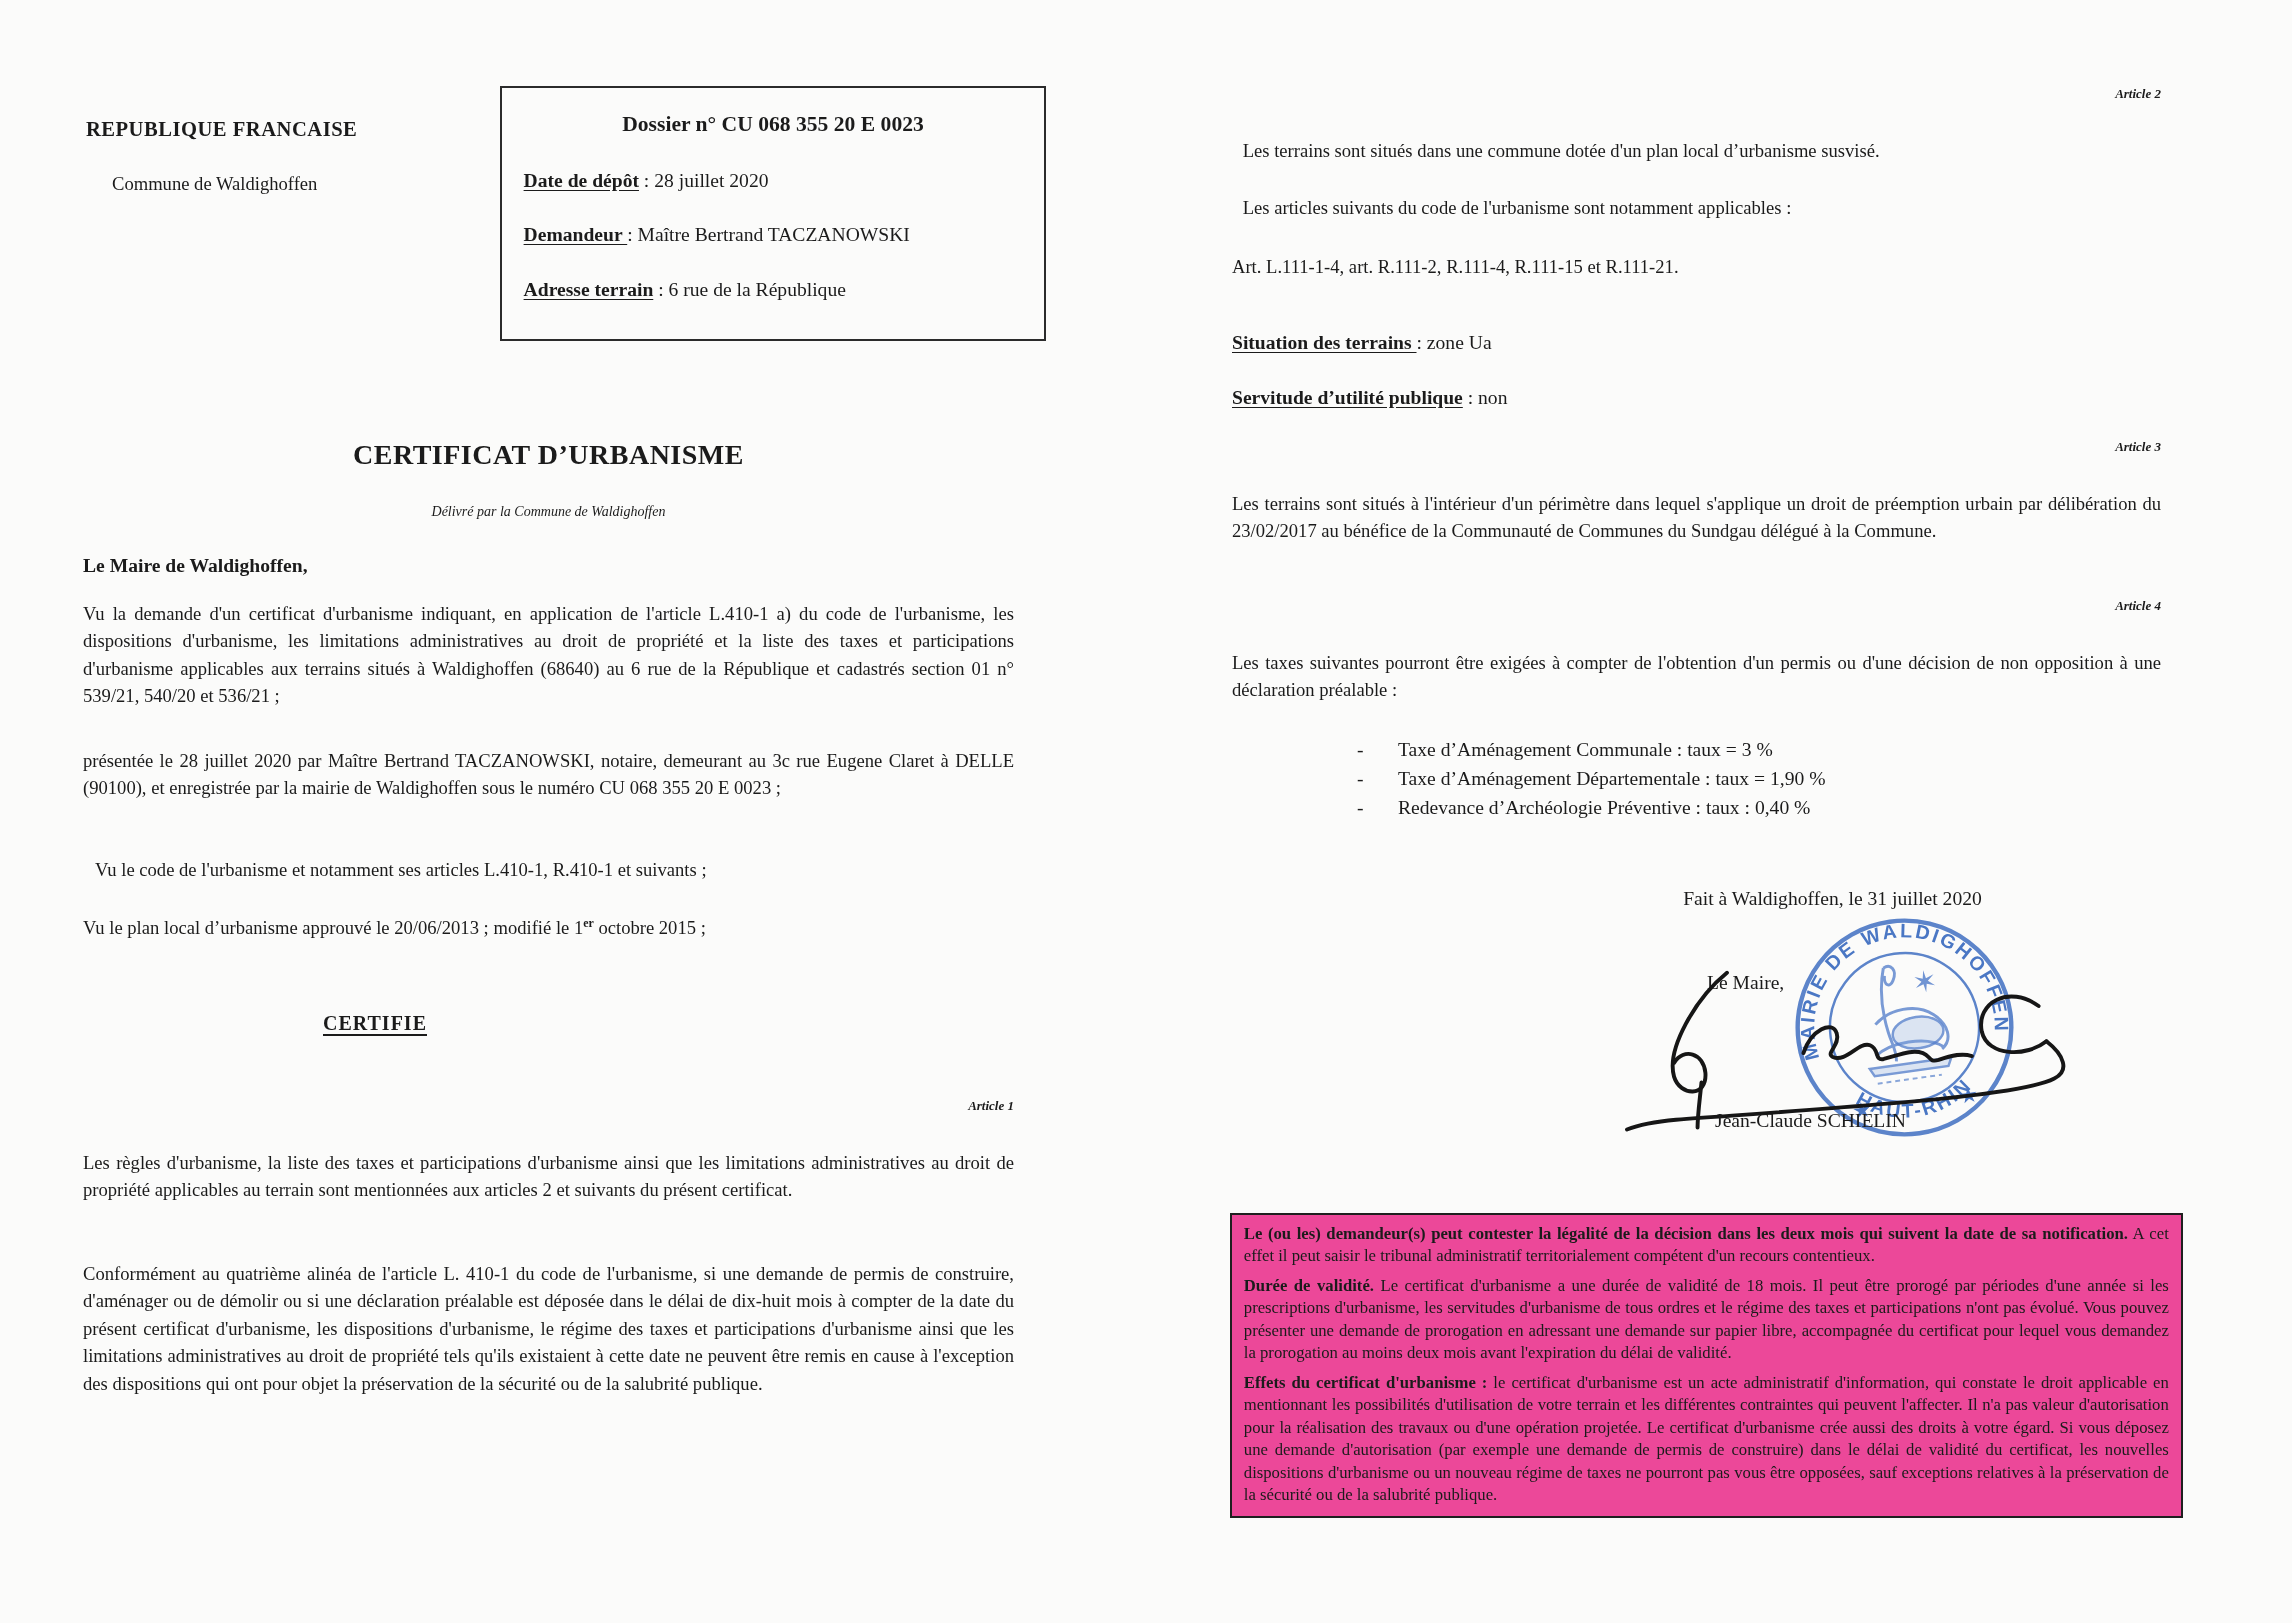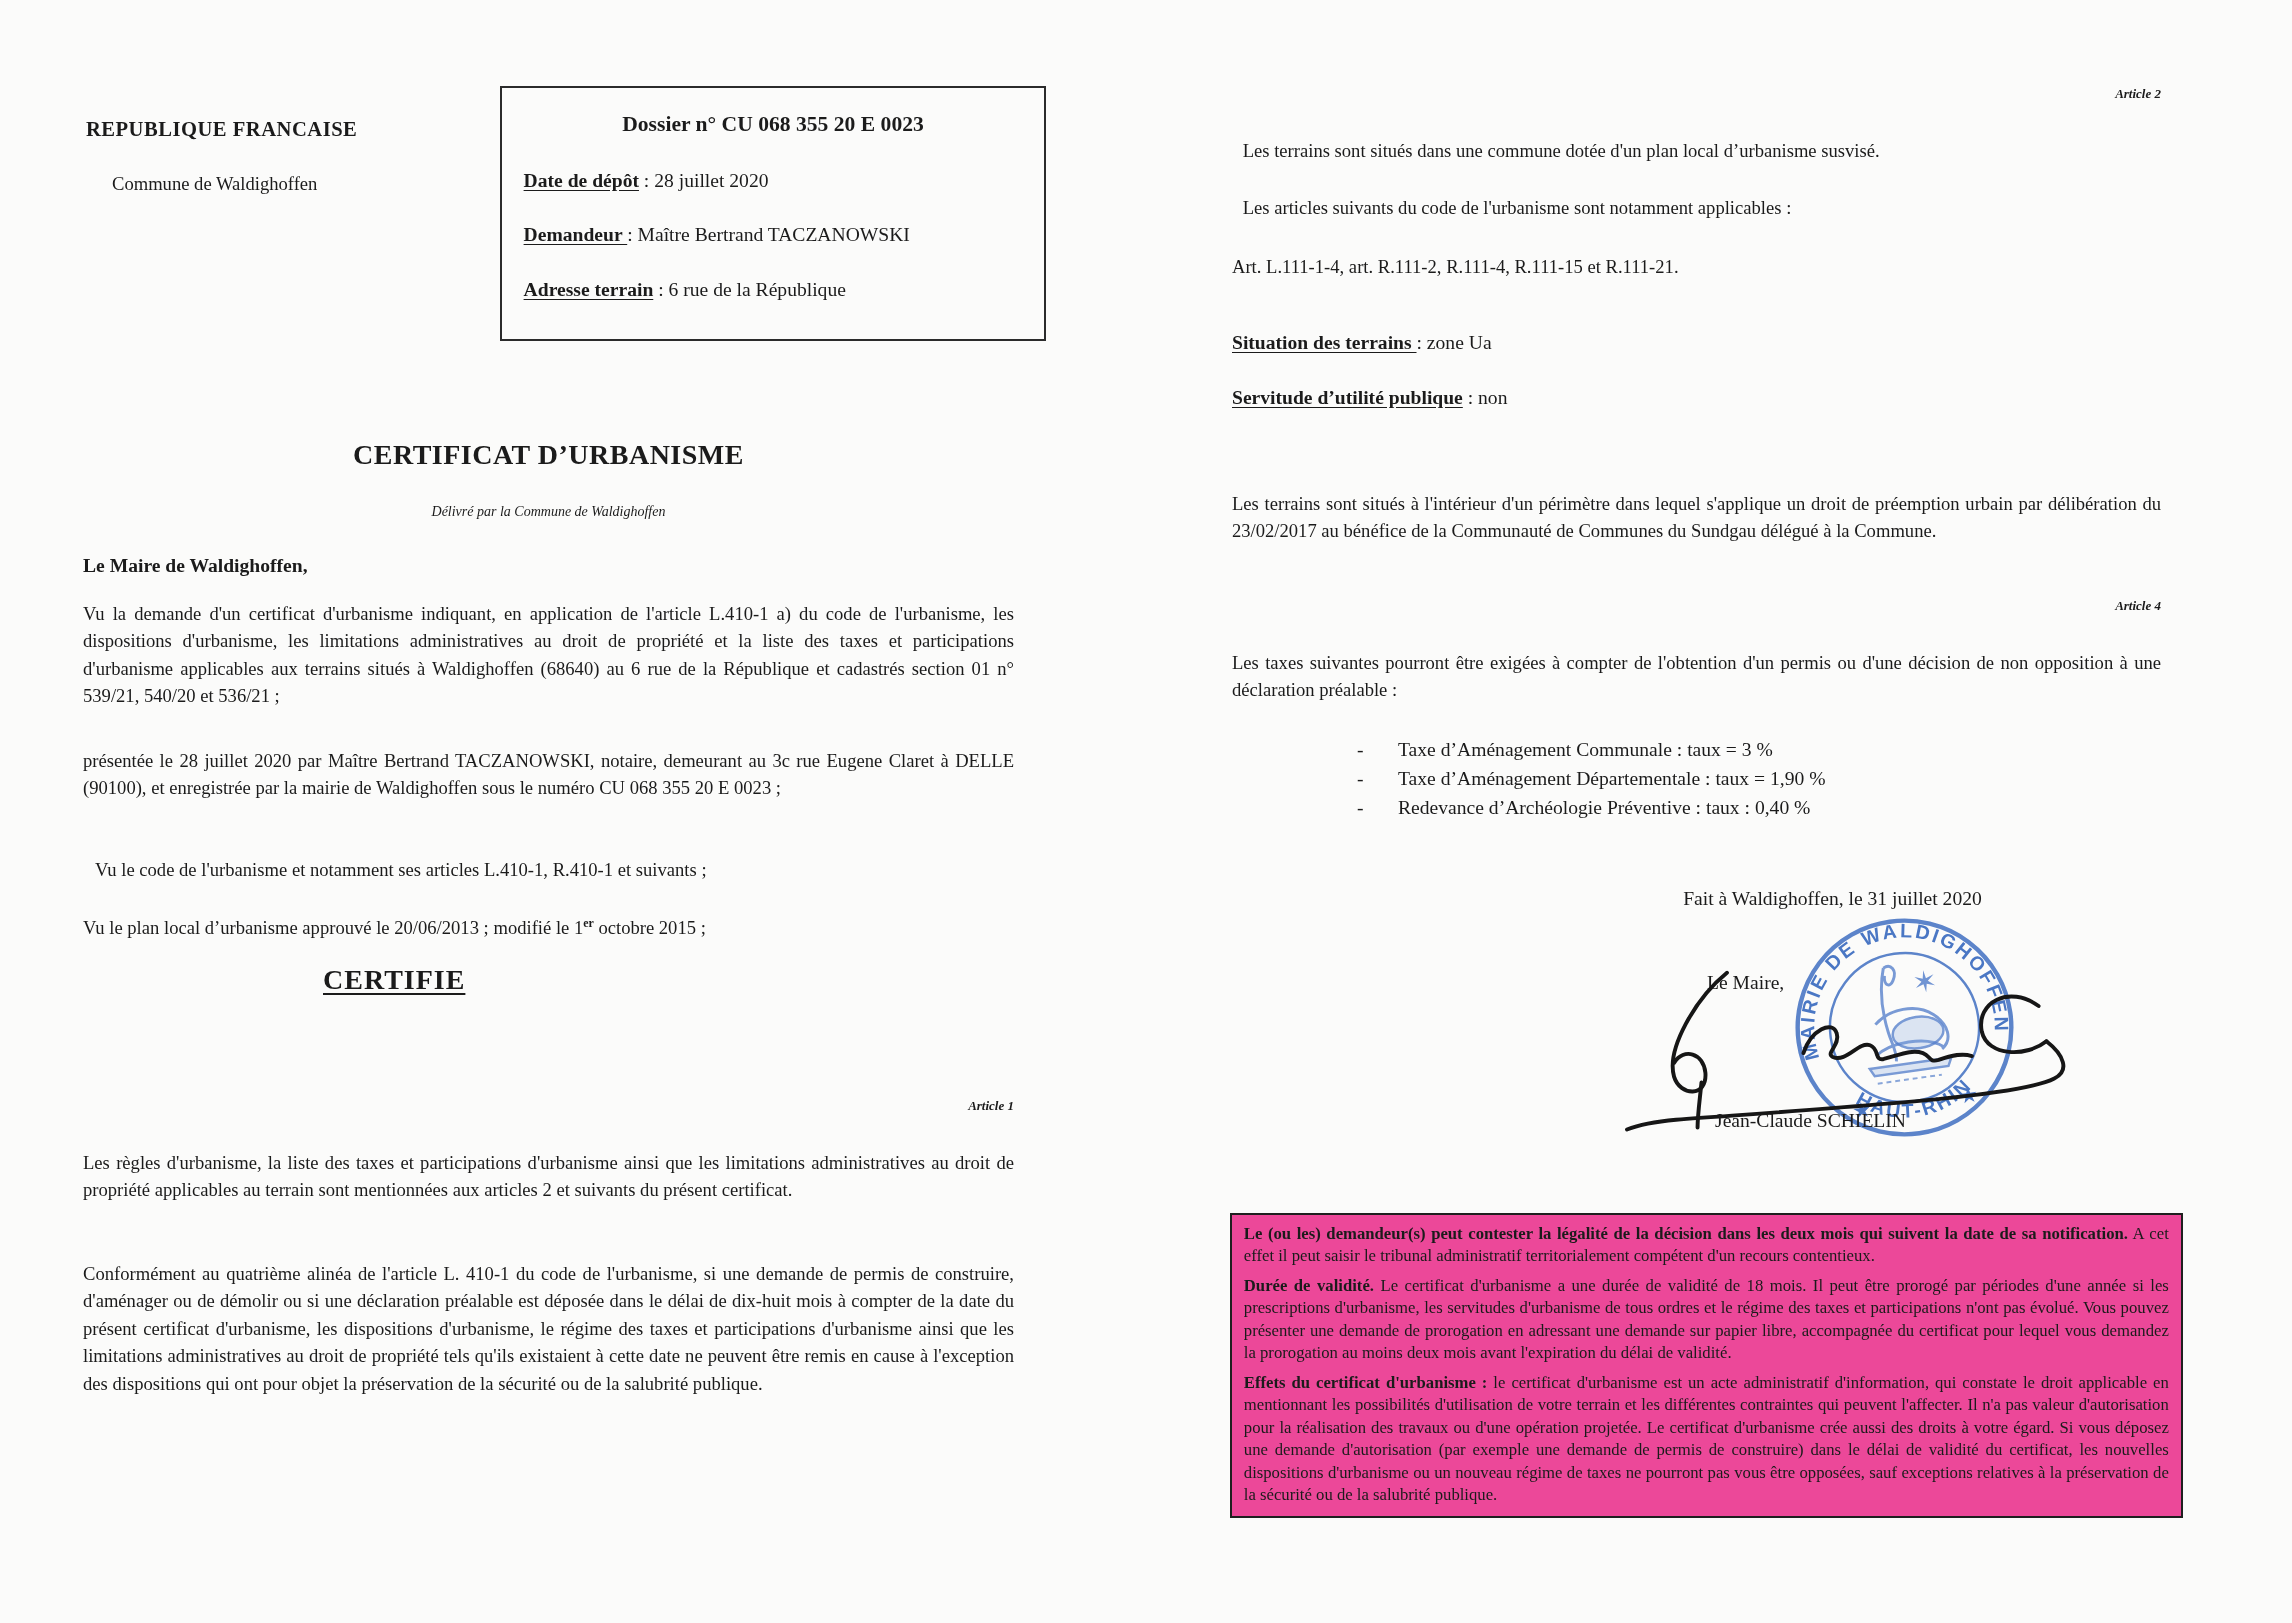--- a/index.html
+++ b/index.html
@@ -27,21 +27,21 @@
   .dossier-title{margin-top:23.5px;text-align:center;font-size:21.6px;font-weight:bold;}
   .dossier-field{position:absolute;left:21.6px;font-size:19.6px;white-space:nowrap;}
   .doc-title{left:0;top:439px;width:931px;text-align:center;font-size:28px;font-weight:bold;letter-spacing:0.5px;}
   .doc-subtitle{left:0;top:504px;width:931px;text-align:center;font-size:14px;font-style:italic;}
   .mayor{left:0;top:555px;font-size:19.6px;font-weight:bold;}
   .p1{top:600px;}
   .p2{top:747px;}
   .p3{left:0;top:856px;margin-left:12px;}
   .p4{left:0;top:910px;}
   .p4 sup{font-size:11.8px;font-weight:bold;}
-  .certifie{left:240px;top:964px;font-size:28px;font-weight:bold;text-decoration:underline;text-underline-offset:3.9px;letter-spacing:1px;}
+  .certifie{left:240px;top:1012px;font-size:20px;font-weight:bold;text-decoration:underline;text-underline-offset:3.9px;letter-spacing:1px;}
   .article-h{width:882px;left:49px;text-align:right;font-size:13px;font-weight:bold;font-style:italic;}
   .art1{top:1098px;}
   .p5{top:1149px;}
   .p6{top:1260px;}
 
   
   .art2{top:86px;width:931px;left:0;}
   .rp1{left:12.7px;top:137px;}
   .rp2{left:12.7px;top:194px;}
   .rp3{left:2px;top:253px;}
@@ -108,20 +108,21 @@
   <div class="line rp2">Les articles suivants du code de l'urbanisme sont notamment applicables :</div>
   <div class="line rp3">Art. L.111-1-4, art. R.111-2, R.111-4, R.111-15 et R.111-21.</div>
 
   <div class="line situation">
     <span class="u">Situation des terrains </span><span>: zone Ua</span>
   </div>
   <div class="line servitude">
     <span class="u">Servitude d’utilité publique</span><span> : non</span>
   </div>
 
+  <div class="abs article-h art3" style="left:0;">Article 3</div>
   <div class="p rp4">Les terrains sont situés à l'intérieur d'un périmètre dans lequel s'applique un droit de préemption urbain par délibération du 23/02/2017 au bénéfice de la Communauté de Communes du Sundgau délégué à la Commune.</div>
 
   <div class="abs article-h art4" style="left:0;">Article 4</div>
   <div class="p rp5">Les taxes suivantes pourront être exigées à compter de l'obtention d'un permis ou d'une décision de non opposition à une déclaration préalable :</div>
 
   <div class="abs tax-list">
     <div class="tax-item">
         <span class="dash">-</span>
         <span>Taxe d’Aménagement Communale : taux = 3 %</span>
       </div>

